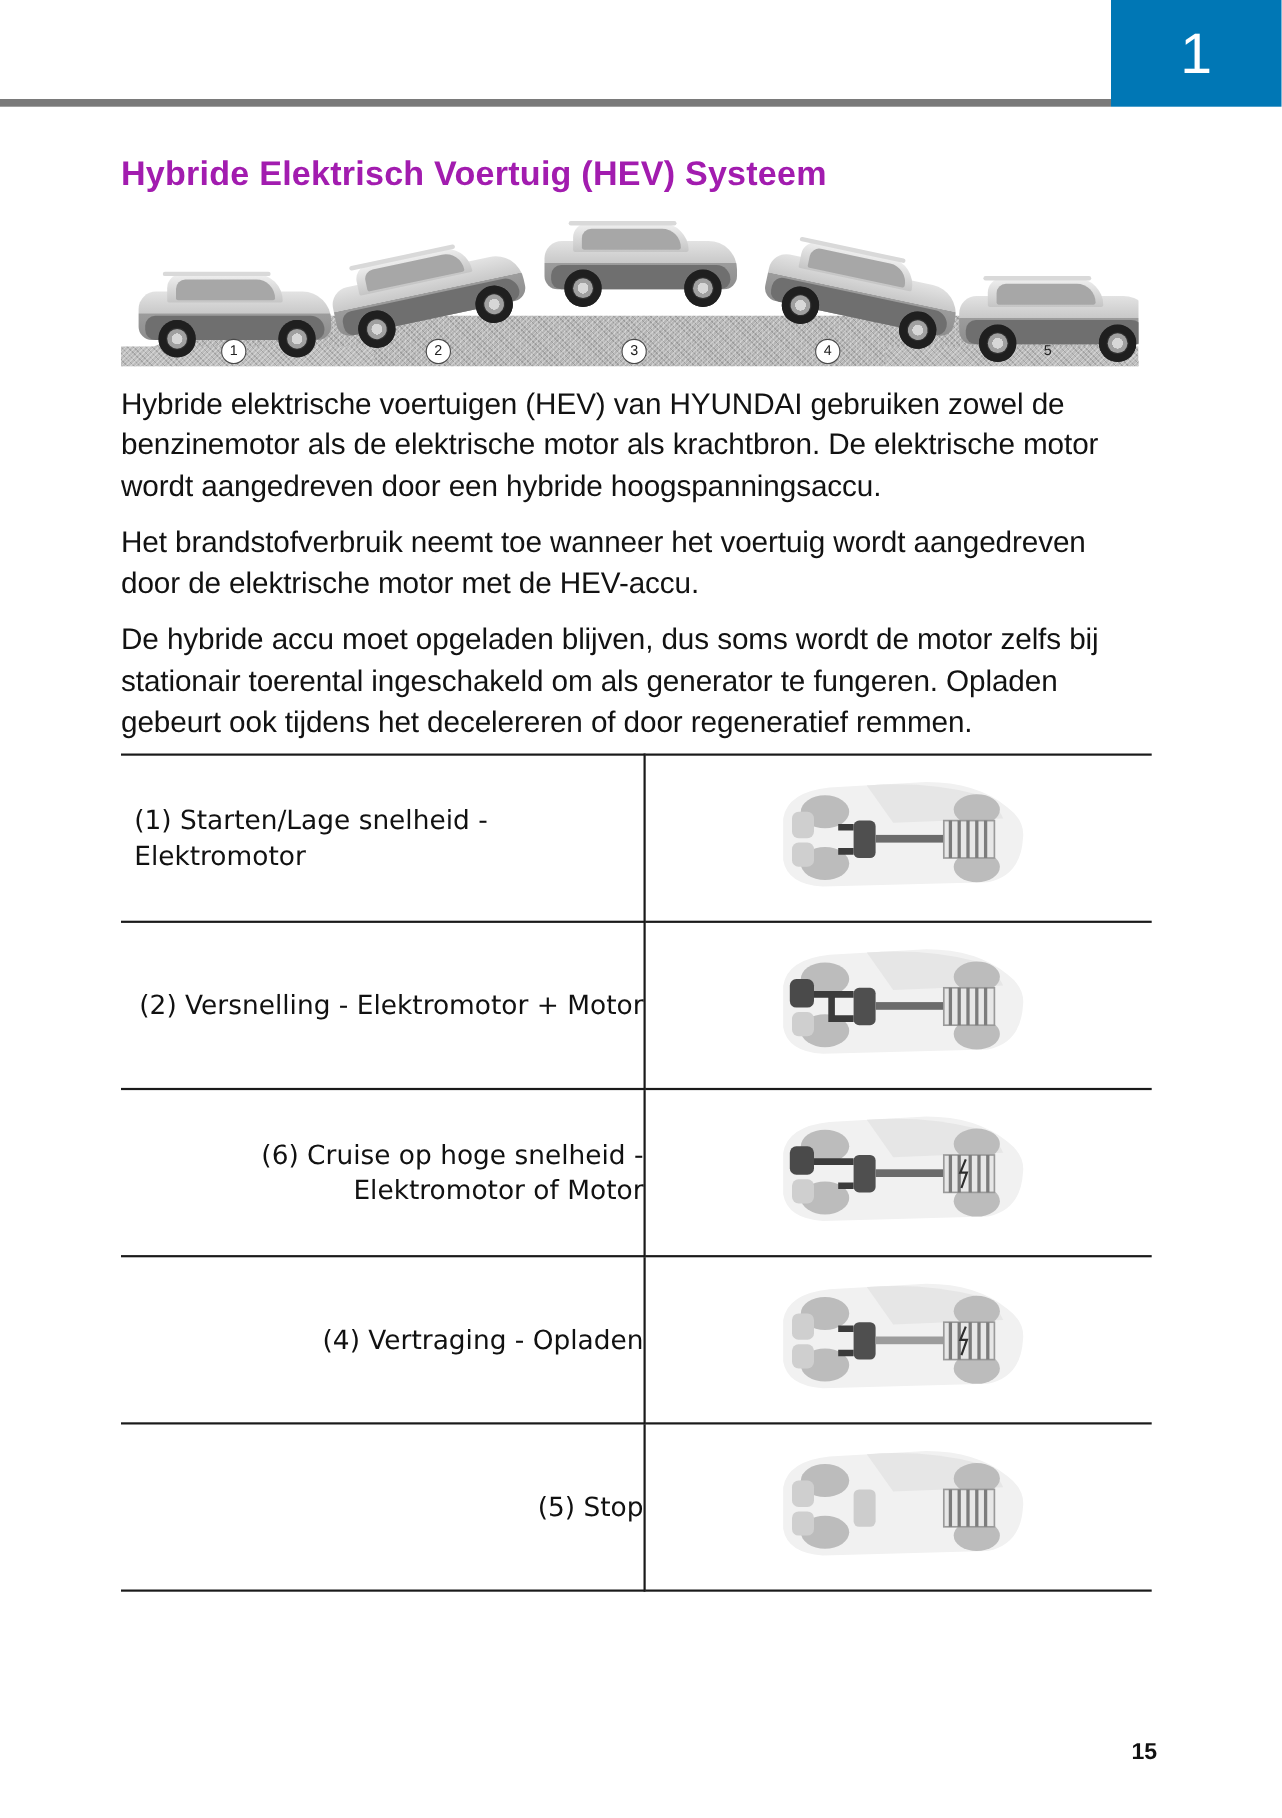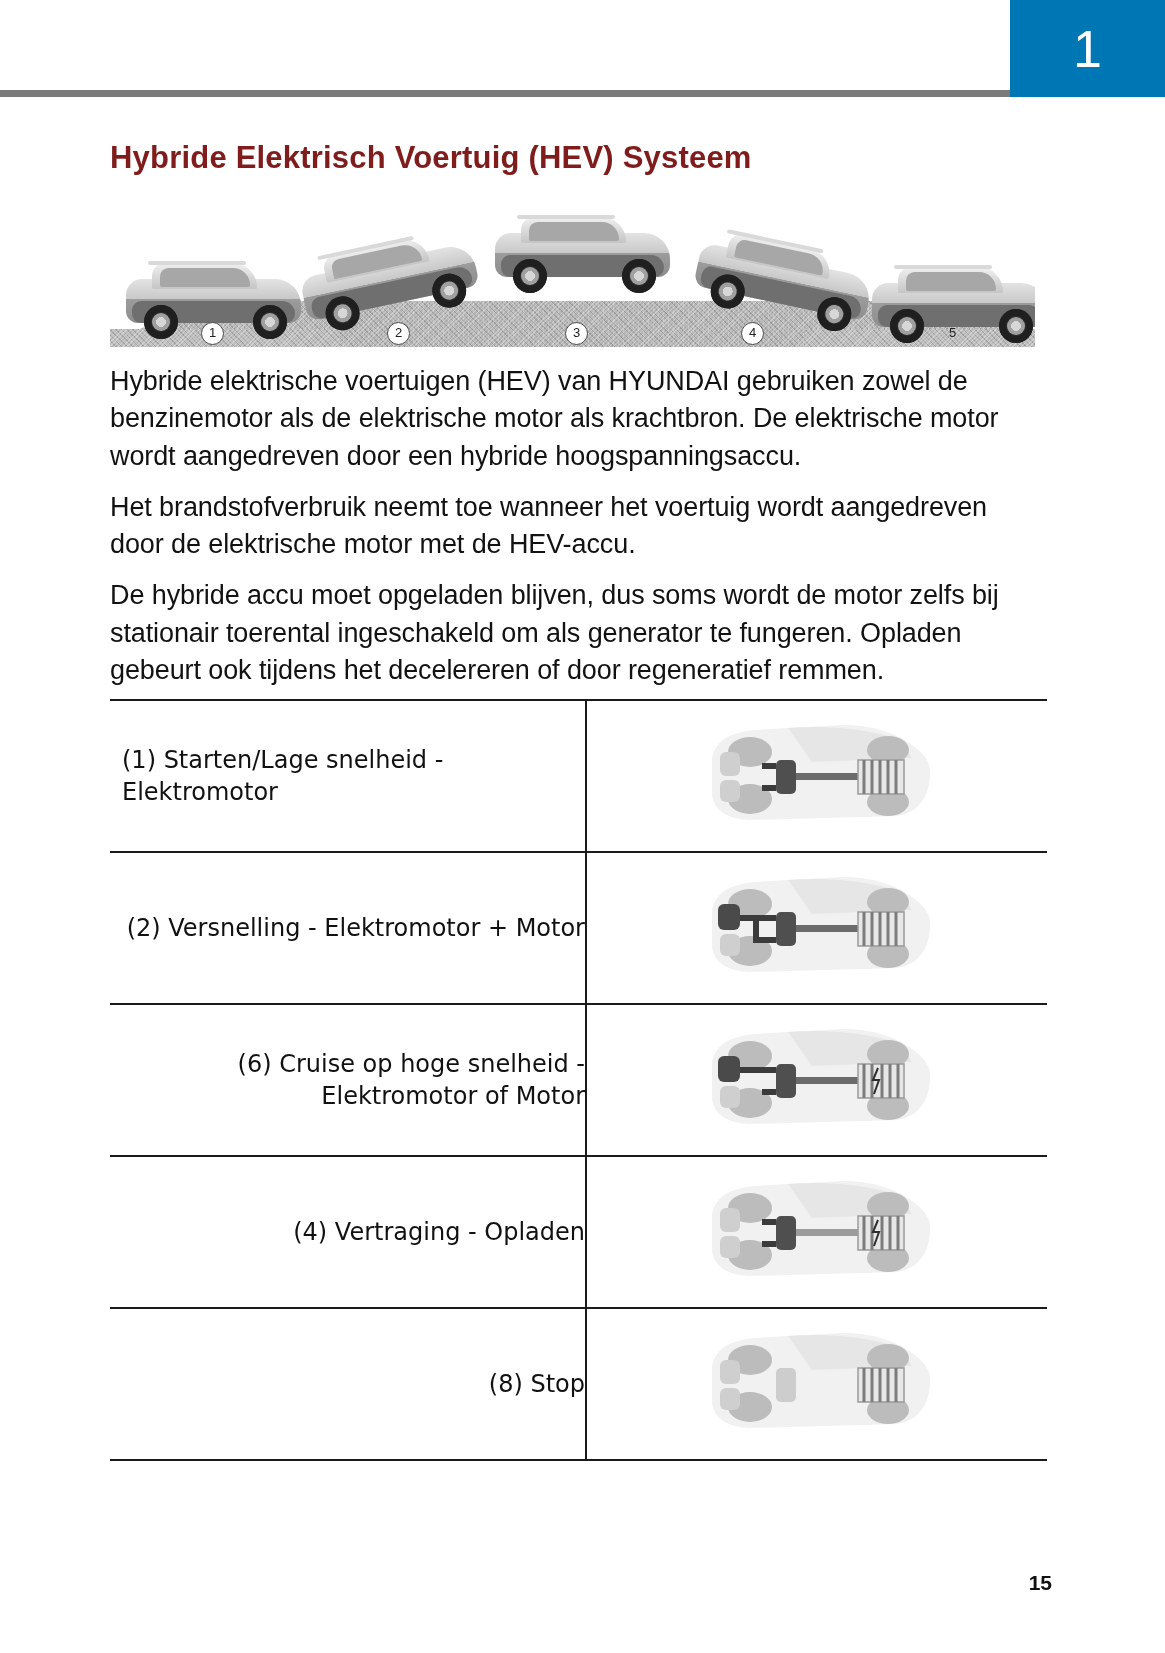--- a/index.html
+++ b/index.html
@@ -53,24 +53,24 @@
     height: 1653px;
   }
   .content {
     position: absolute;
     left: 110px;
     top: 140px;
     width: 925px;
   }
 
   h1.page-title {
-    margin: 0 0 36px 0;
+    margin: 0 0 22px 0;
     font-size: 31px;
     font-weight: bold;
-    color: #7f1d1d;
+    color: #a21caf;
     letter-spacing: 0.2px;
     font-family: "Liberation Sans", sans-serif;
   }
 
   
   .hero {
     position: relative;
     width: 925px;
     height: 135px;
     margin-bottom: 16px;
@@ -238,21 +238,21 @@
   .mode-table td.diagram-cell .diagwrap {
     display: inline-block;
     width: 250px;
     height: 120px;
   }
 
   
   .page-number {
     position: absolute;
     right: 113px;
-    bottom: 58px;
+    bottom: 48px;
     font-size: 21px;
     font-weight: bold;
     color: #111;
     font-family: "Liberation Sans", sans-serif;
   }
 </style>
 </head>
 <body>
 
 <div class="page">
@@ -430,21 +430,21 @@
                   <rect x="166" y="46" width="46" height="34" fill="#e7e7e7" stroke="#9a9a9a" stroke-width="1.5"></rect>
                   <path d="M172 46v34M180 46v34M190 46v34M198 46v34M206 46v34" stroke="#7c7c7c" stroke-width="3"></path>
                   <path d="M186 50 l-5 12 h6 l-5 14" stroke="#2e2e2e" stroke-width="2" fill="none"></path>
                 </g>
               </svg>
             </span>
           </td>
         </tr>
 
         <tr>
-          <td class="label-cell">(8) Stop</td>
+          <td class="label-cell">(5) Stop</td>
           <td class="diagram-cell">
             <span class="diagwrap">
               <svg viewBox="0 0 250 120" width="250" height="120">
                 <path d="M20 44 Q24 20 62 16 L150 11 Q196 11 224 34 Q240 46 238 62 Q236 96 206 102 L56 106 Q24 104 20 82 Z" fill="#f1f1f1"></path>
                 <path d="M96 14 Q150 10 196 22 Q214 30 220 44 L120 48 Z" fill="#e6e6e6"></path>
                 <ellipse cx="58" cy="38" rx="22" ry="15" fill="#bcbcbc"></ellipse>
                 <ellipse cx="58" cy="85" rx="22" ry="15" fill="#bcbcbc"></ellipse>
                 <ellipse cx="196" cy="36" rx="21" ry="14" fill="#bcbcbc"></ellipse>
                 <ellipse cx="196" cy="88" rx="21" ry="14" fill="#bcbcbc"></ellipse>
                 <rect x="28" y="38" width="20" height="24" rx="6" fill="#cfcfcf"></rect>

